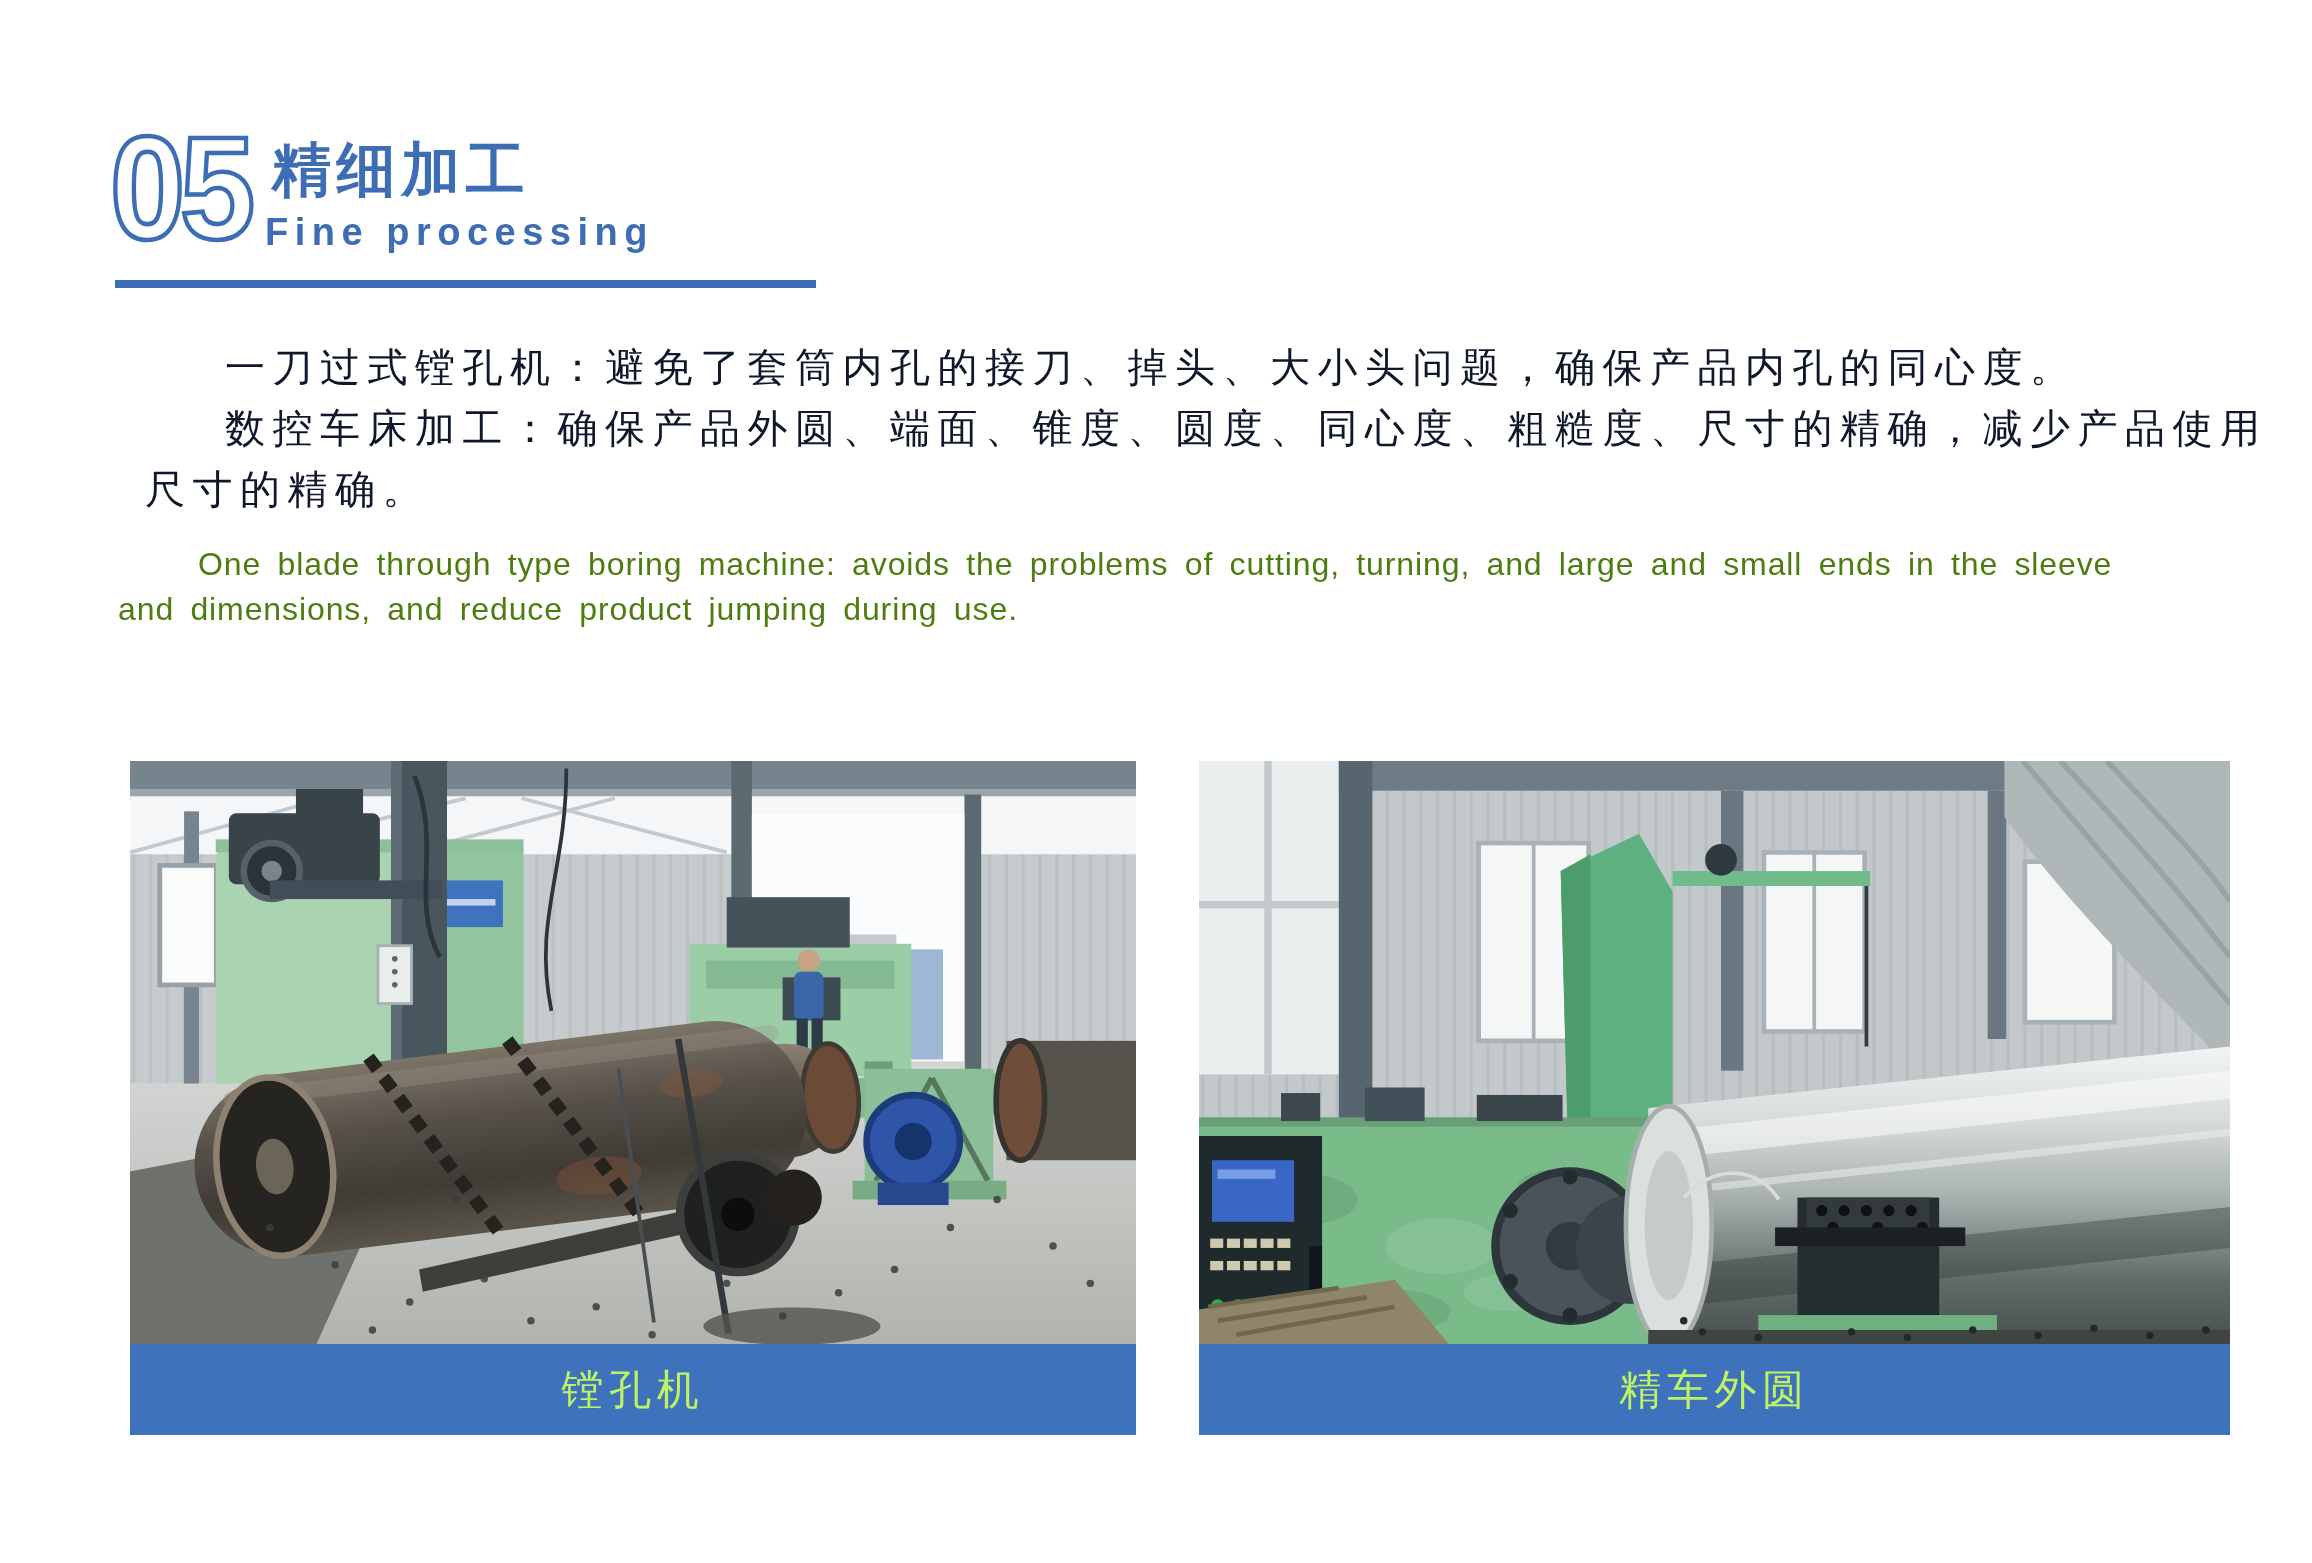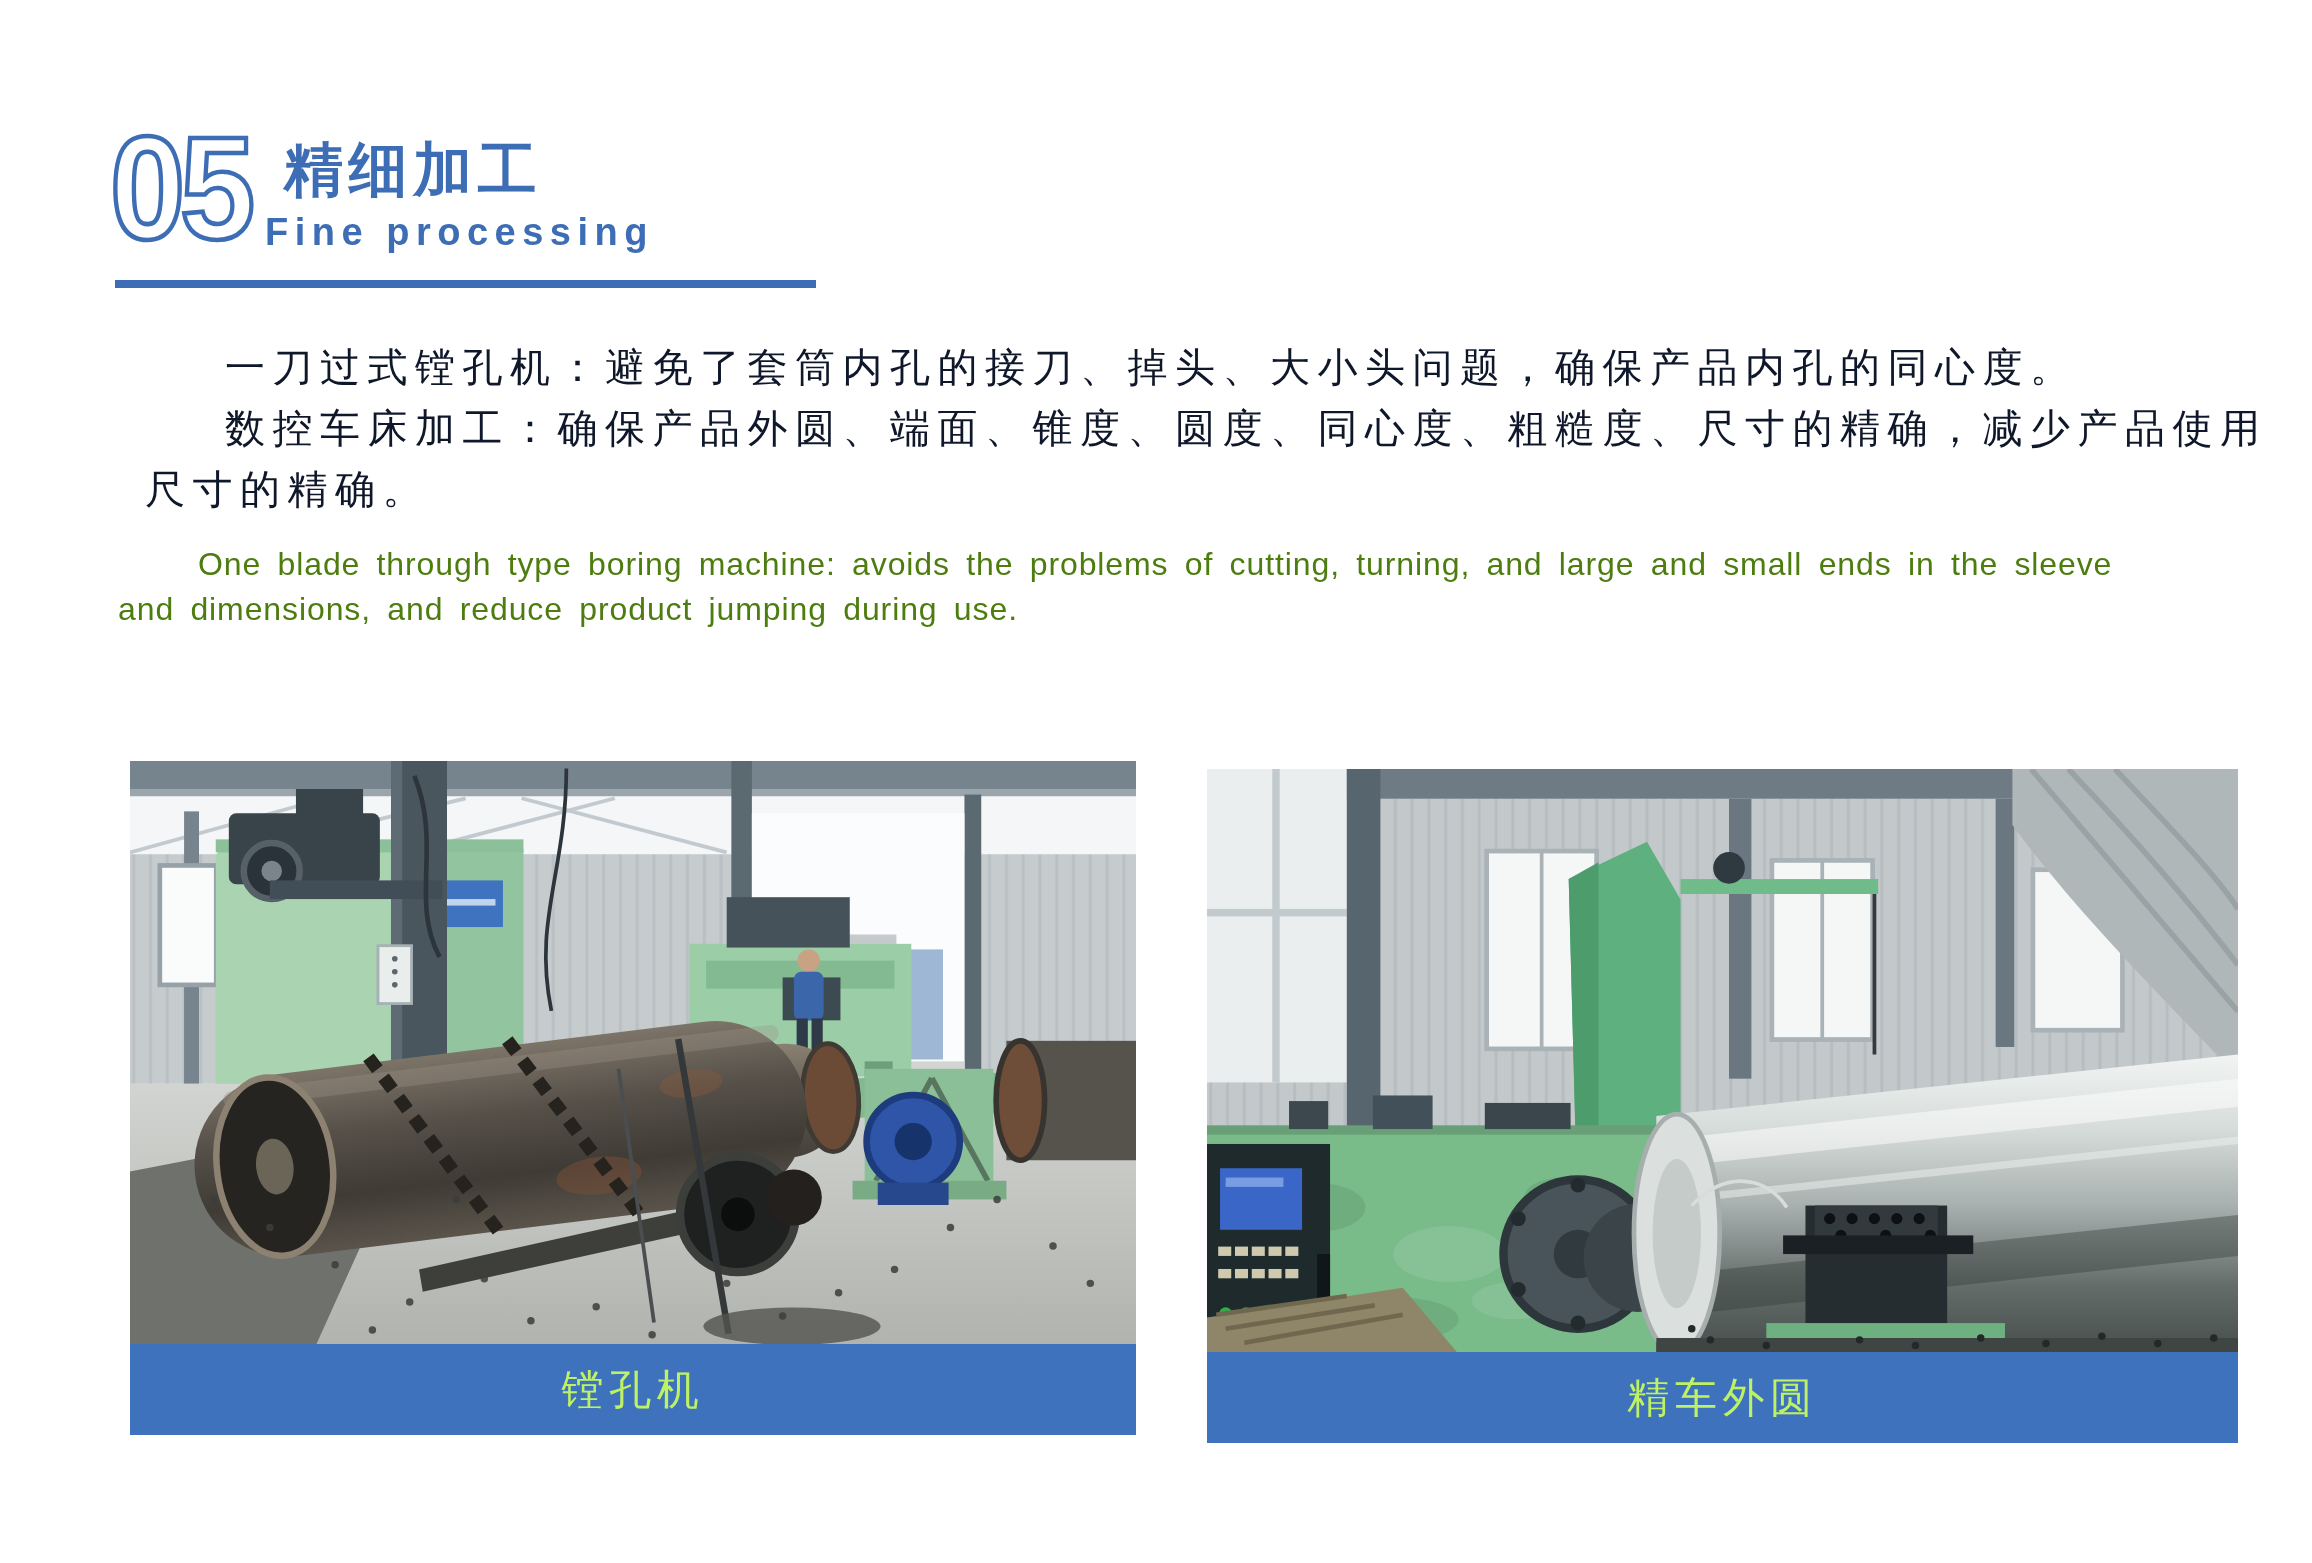--- a/index.html
+++ b/index.html
@@ -12,21 +12,21 @@
     font-family:"Liberation Sans", sans-serif;overflow:hidden;
   }
   
   .hdr-number{
     position:absolute;left:110px;top:127px;
     font-size:147px;font-weight:700;line-height:123px;
     color:#ffffff;-webkit-text-stroke:4.7px var(--accent);
     letter-spacing:-5.6px;transform:scaleX(.92);transform-origin:left top;
   }
   .hdr-title-zh{
-    position:absolute;left:284px;top:131px;
+    position:absolute;left:272px;top:131px;
     font-size:59px;font-weight:900;color:var(--accent);letter-spacing:5.6px;
   }
   .hdr-title-en{
     position:absolute;left:265px;top:211px;
     font-size:38px;font-weight:700;color:var(--accent);letter-spacing:6.5px;
   }
   .hdr-underline{
     position:absolute;left:115px;top:280px;width:701px;height:8.4px;
     background:var(--accent);
   }
@@ -219,21 +219,21 @@
       <circle cx="350" cy="470" r="4"></circle>
         <circle cx="260" cy="610" r="4"></circle>
         <circle cx="560" cy="615" r="4"></circle>
     </g>
   </svg>
   <div class="caption-bar">
     <span class="caption-label">镗孔机</span>
   </div>
 </figure>
 
-<figure class="photo-fig right" style="margin:8px;">
+<figure class="photo-fig right" style="margin:0;">
   <svg class="photo-canvas" viewBox="0 0 1106 625" preserveAspectRatio="none">
     <defs>
       <linearGradient id="R_metal" x1="0" y1="0" x2="0" y2="1">
         <stop offset="0" stop-color="#f1f4f3"></stop>
           <stop offset="0.25" stop-color="#d6dcda"></stop>
         <stop offset="0.5" stop-color="#a9b2b0"></stop>
           <stop offset="0.78" stop-color="#636c69"></stop>
         <stop offset="1" stop-color="#474f4c"></stop>
       </linearGradient>
       <pattern id="R_corr" patternUnits="userSpaceOnUse" width="18" height="18">

